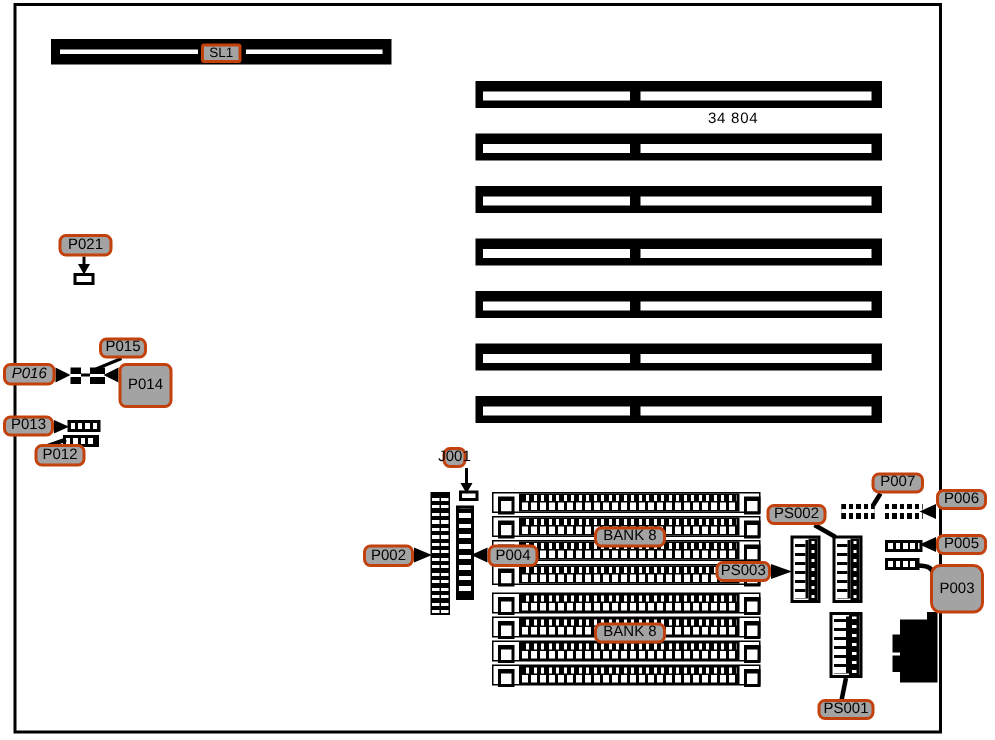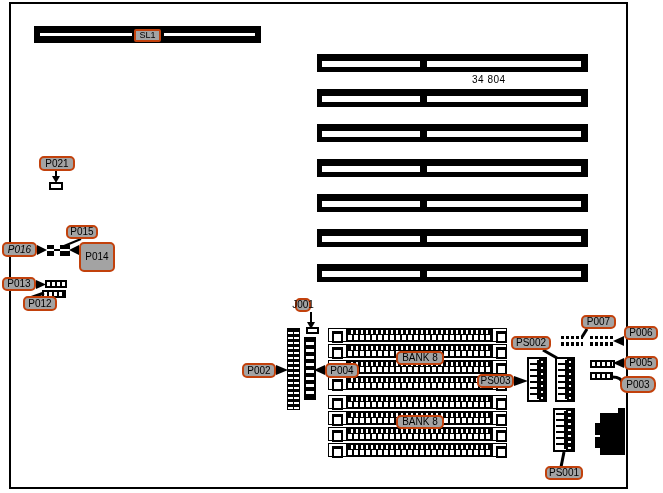--- a/index.html
+++ b/index.html
@@ -316,16 +316,16 @@
     </div>
   <div class="lbl" style="left:581px;top:315px;width:35px;height:14px;">
       <span>P007</span>
     </div>
   <div class="lbl" style="left:624px;top:326px;width:34px;height:14px;">
       <span>P006</span>
     </div>
   <div class="lbl" style="left:624px;top:356px;width:34px;height:14px;">
       <span>P005</span>
     </div>
-  <div class="lbl" style="left:620px;top:376px;width:36px;height:17px;border-radius:7px;text-align:center;">
+  <div class="lbl" style="left:620px;top:376px;width:36px;height:33px;border-radius:7px;text-align:center;">
       <span>P003</span>
     </div>
 </div>
 
 </body></html>

